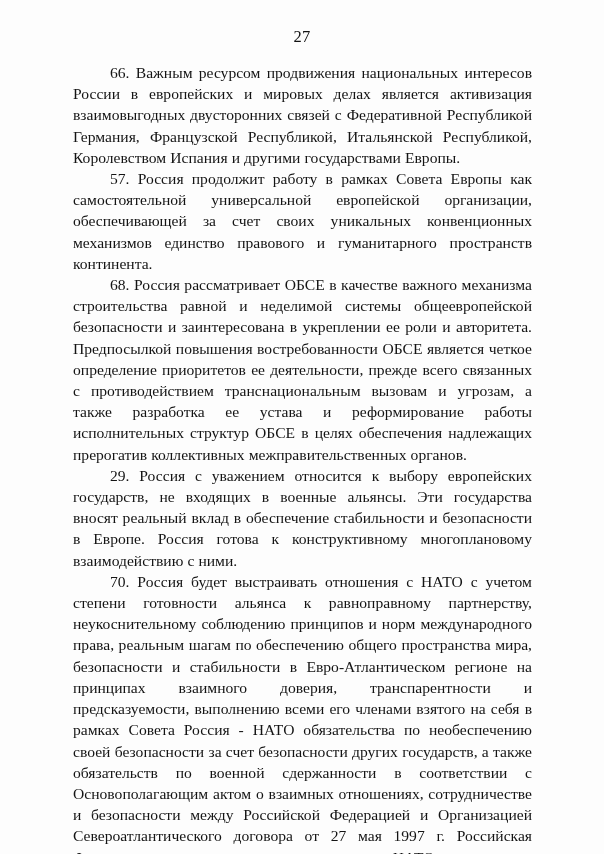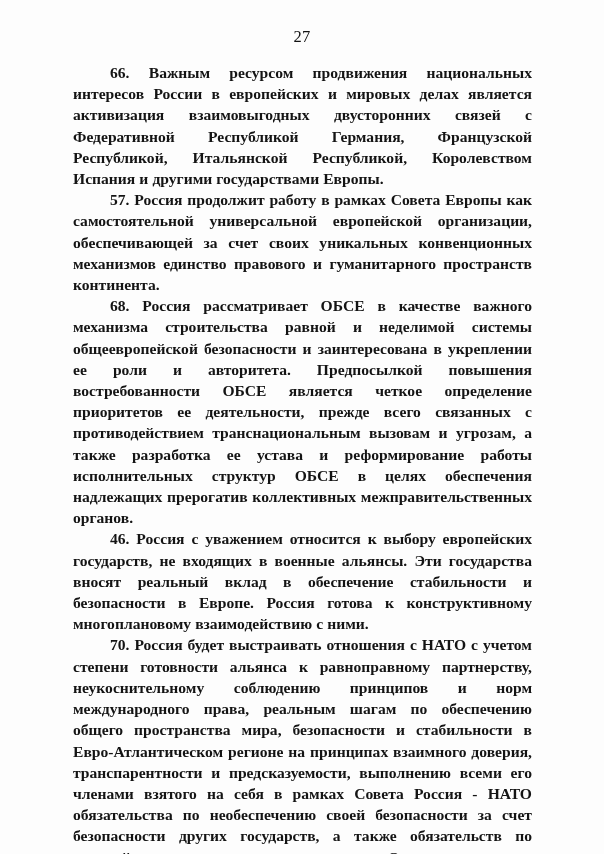--- a/index.html
+++ b/index.html
@@ -41,34 +41,33 @@
   p.para {
     margin: 0;
     text-align: justify;
     text-justify: inter-word;
     text-indent: 37px;
     font-size: 15.6px;
     line-height: 21.2px;
     color: #141414;
     word-spacing: 0.2px;
     hyphens: none;
-    font-weight: bold;
   }
   p.para:last-child {
     text-align-last: left;
   }
 </style>
 </head>
 <body>
 
 <div class="page">
 
   <div class="page-number">27</div>
 
   <div class="body-text">
     <p class="para">66. Важным ресурсом продвижения национальных интересов России в европейских и мировых делах является активизация взаимовыгодных двусторонних связей с Федеративной Республикой Германия, Французской Республикой, Итальянской Республикой, Королевством Испания и другими государствами Европы.</p>
     <p class="para">57. Россия продолжит работу в рамках Совета Европы как самостоятельной универсальной европейской организации, обеспечивающей за счет своих уникальных конвенционных механизмов единство правового и гуманитарного пространств континента.</p>
     <p class="para">68. Россия рассматривает ОБСЕ в качестве важного механизма строительства равной и неделимой системы общеевропейской безопасности и заинтересована в укреплении ее роли и авторитета. Предпосылкой повышения востребованности ОБСЕ является четкое определение приоритетов ее деятельности, прежде всего связанных с противодействием транснациональным вызовам и угрозам, а также разработка ее устава и реформирование работы исполнительных структур ОБСЕ в целях обеспечения надлежащих прерогатив коллективных межправительственных органов.</p>
-    <p class="para">46. Россия с уважением относится к выбору европейских государств, не входящих в военные альянсы. Эти государства вносят реальный вклад в обеспечение стабильности и безопасности в Европе. Россия готова к конструктивному многоплановому взаимодействию с ними.</p>
+    <p class="para">29. Россия с уважением относится к выбору европейских государств, не входящих в военные альянсы. Эти государства вносят реальный вклад в обеспечение стабильности и безопасности в Европе. Россия готова к конструктивному многоплановому взаимодействию с ними.</p>
     <p class="para">70. Россия будет выстраивать отношения с НАТО с учетом степени готовности альянса к равноправному партнерству, неукоснительному соблюдению принципов и норм международного права, реальным шагам по обеспечению общего пространства мира, безопасности и стабильности в Евро-Атлантическом регионе на принципах взаимного доверия, транспарентности и предсказуемости, выполнению всеми его членами взятого на себя в рамках Совета Россия - НАТО обязательства по необеспечению своей безопасности за счет безопасности других государств, а также обязательств по военной сдержанности в соответствии с Основополагающим актом о взаимных отношениях, сотрудничестве и безопасности между Российской Федерацией и Организацией Североатлантического договора от 27 мая 1997 г. Российская Федерация негативно относится к расширению НАТО,</p>
   </div>
 
 </div>
 
 </body></html>

